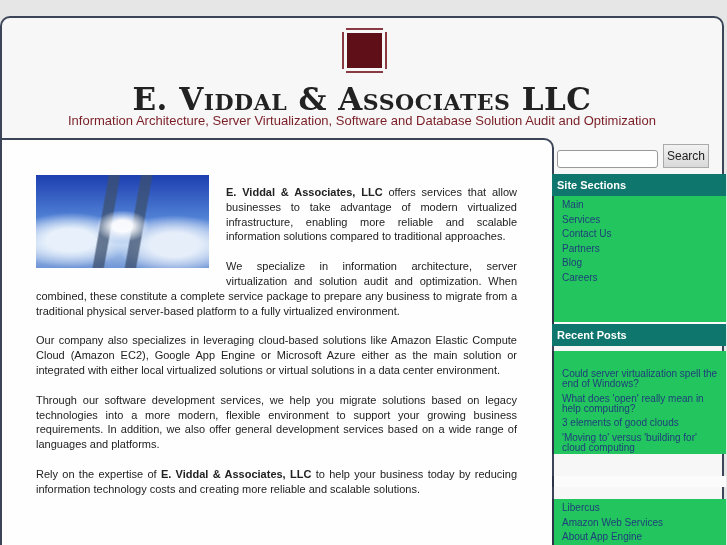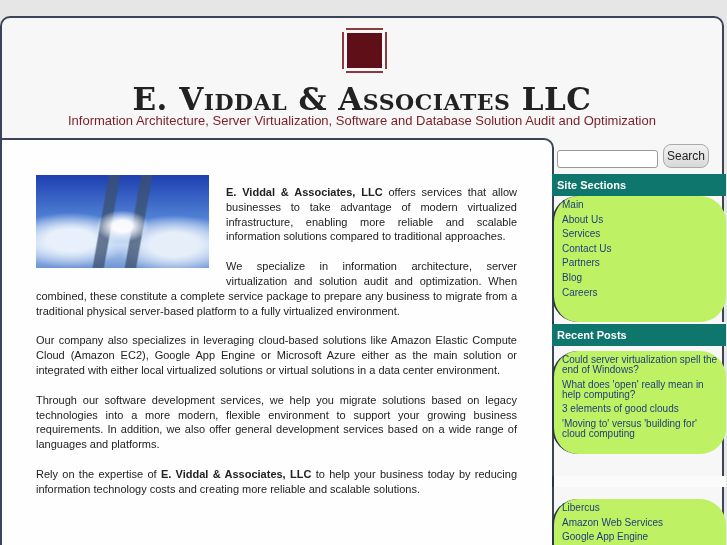--- a/index.html
+++ b/index.html
@@ -69,36 +69,35 @@
     position: absolute; left: 550px; top: 120px; width: 172px; height: 420px;
   }
   #search-row { position: absolute; left: 5px; top: 4px; }
   #search-input {
     position: absolute; left: 0; top: 8px; width: 99px; height: 16px;
     border: 1px solid #999; border-radius: 3px; background: #fff;
     padding: 0; margin: 0;
   }
   #search-button {
     position: absolute; left: 106px; top: 2px; width: 46px; height: 24px;
-    border: 1px solid #aaa; border-radius: 8px;
+    border: 1px solid #aaa; border-radius: 0;
     background: linear-gradient(#f2f2f2, #d9d9d9);
     font-family: "Liberation Sans", sans-serif; font-size: 12px; color: #222;
     padding: 0;
   }
   .sec-head {
     position: absolute; left: 0; width: 174px; height: 22px;
     background: #0f766e; color: #fff; font-weight: bold; font-size: 11px;
     line-height: 22px; padding-left: 5px; box-sizing: border-box;
   }
   .sec-list {
     position: absolute; left: 0; width: 174px;
-    background: #bef264; box-sizing: border-box;
+    background: #22c55e; box-sizing: border-box;
     padding: 2px 6px 0 8px;
     border-left: 2px solid #2e3448;
-    border-radius: 26px;
   }
   .sec-list a {
     display: block; color: #1f3f7a; text-decoration: none;
     font-size: 10px; line-height: 14.6px;
   }
   .sec-list.posts a { line-height: 10px; margin-bottom: 4.6px; }
   .sec-gap {
     position: absolute; left: 0; width: 174px; background: #fbfbfb;
     border-left: 2px solid #2e3448; box-sizing: border-box;
   }
@@ -132,37 +131,36 @@
 
   <div id="sidebar">
     <div id="search-row">
       <input id="search-input" type="text" value="" style="">
       <button id="search-button">Search</button>
     </div>
 
     <div class="sec-head" style="top:36px">Site Sections</div>
     <div class="sec-list" style="top:58px; height:126px">
       <a href="#">Main</a>
-      <a href="#">About Us</a>
       <a href="#">Services</a>
       <a href="#">Contact Us</a>
       <a href="#">Partners</a>
       <a href="#">Blog</a>
       <a href="#">Careers</a>
     </div>
     <div class="sec-gap" style="top:184px; height:7px"></div>
 
     <div class="sec-head" style="top:186px">Recent Posts</div>
-    <div class="sec-list posts" style="top:213px; height:103px; padding-top:4px">
+    <div class="sec-list posts" style="top:213px; height:103px; padding-top:18px">
       <a href="#">Could server virtualization spell the end of Windows?</a>
       <a href="#">What does 'open' really mean in help computing?</a>
       <a href="#">3 elements of good clouds</a>
       <a href="#">'Moving to' versus 'building for' cloud computing</a>
     </div>
     <div class="sec-gap" style="top:338px; height:11px"></div>
 
     <div class="sec-list" style="top:361px; height:70px">
       <a href="#">Libercus</a>
       <a href="#">Amazon Web Services</a>
-      <a href="#">Google App Engine</a>
+      <a href="#">About App Engine</a>
     </div>
   </div>
 </div>
 
 </body></html>

